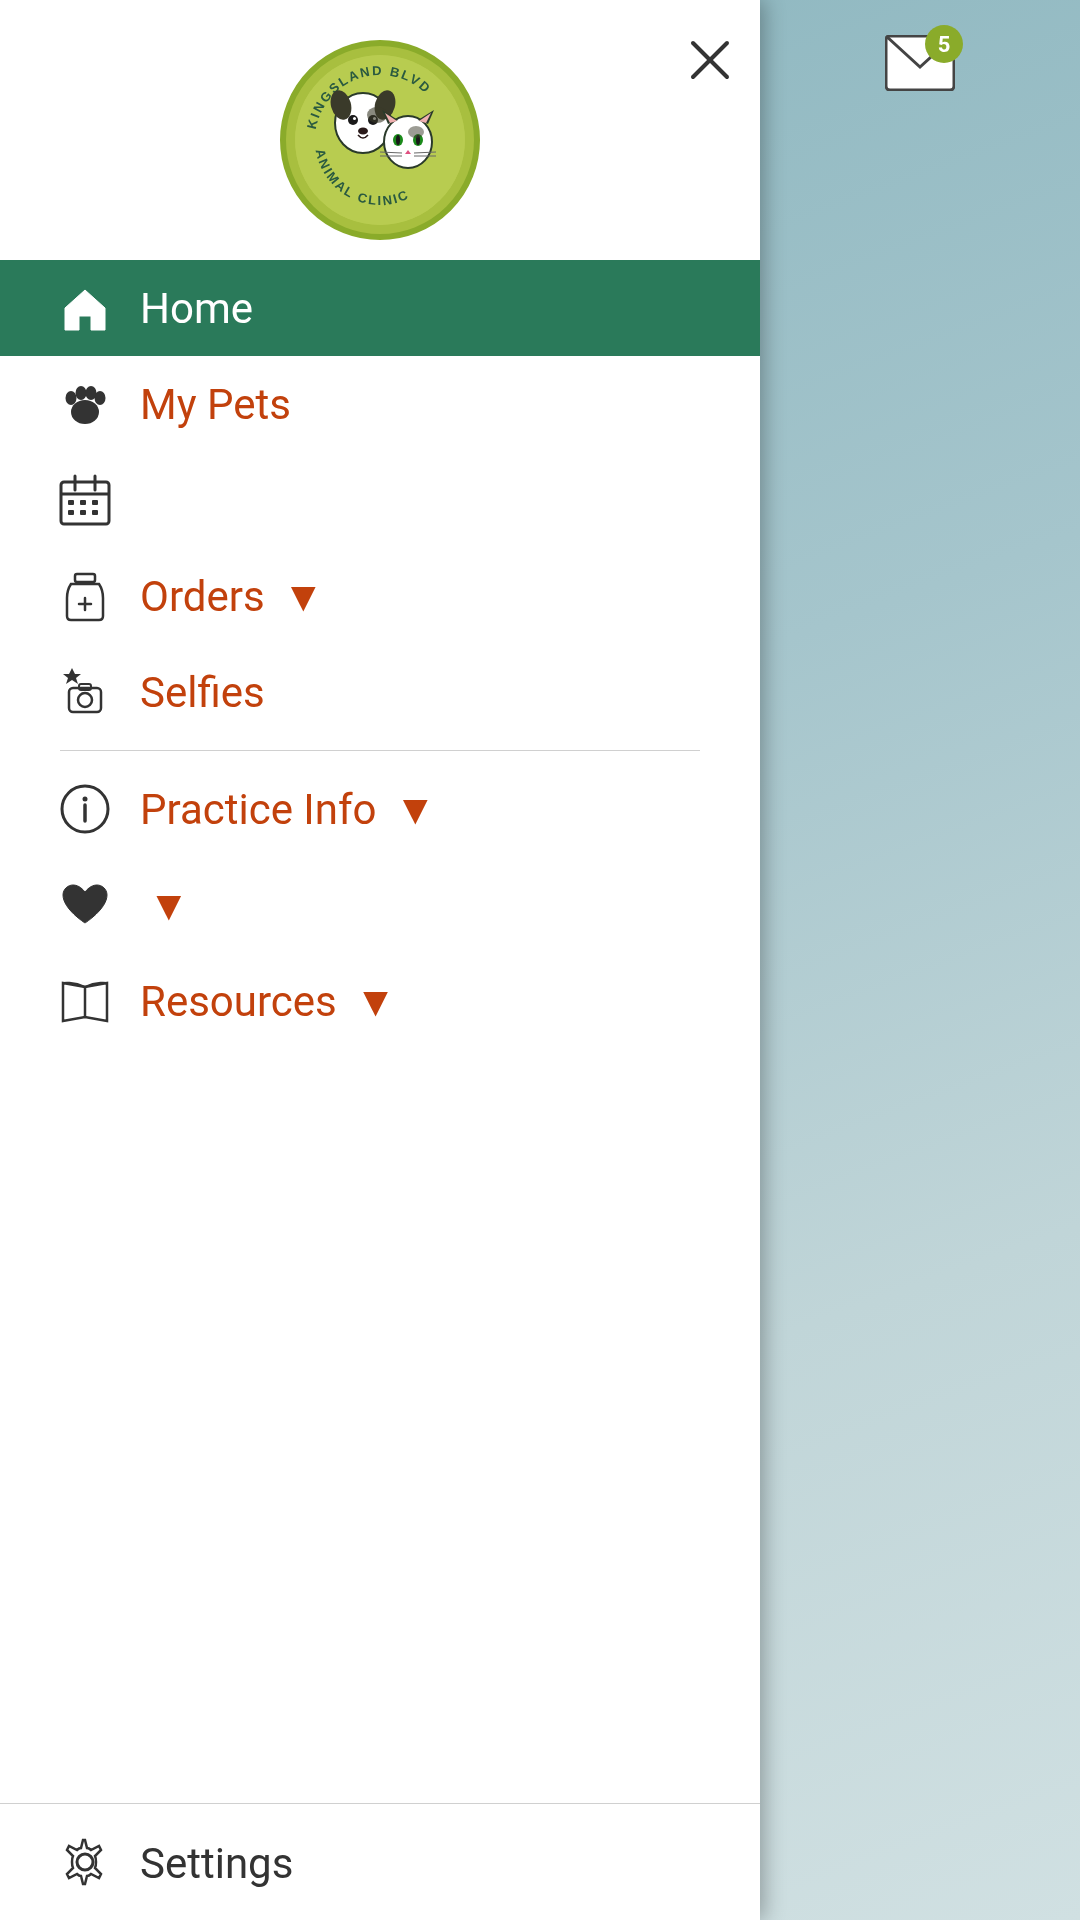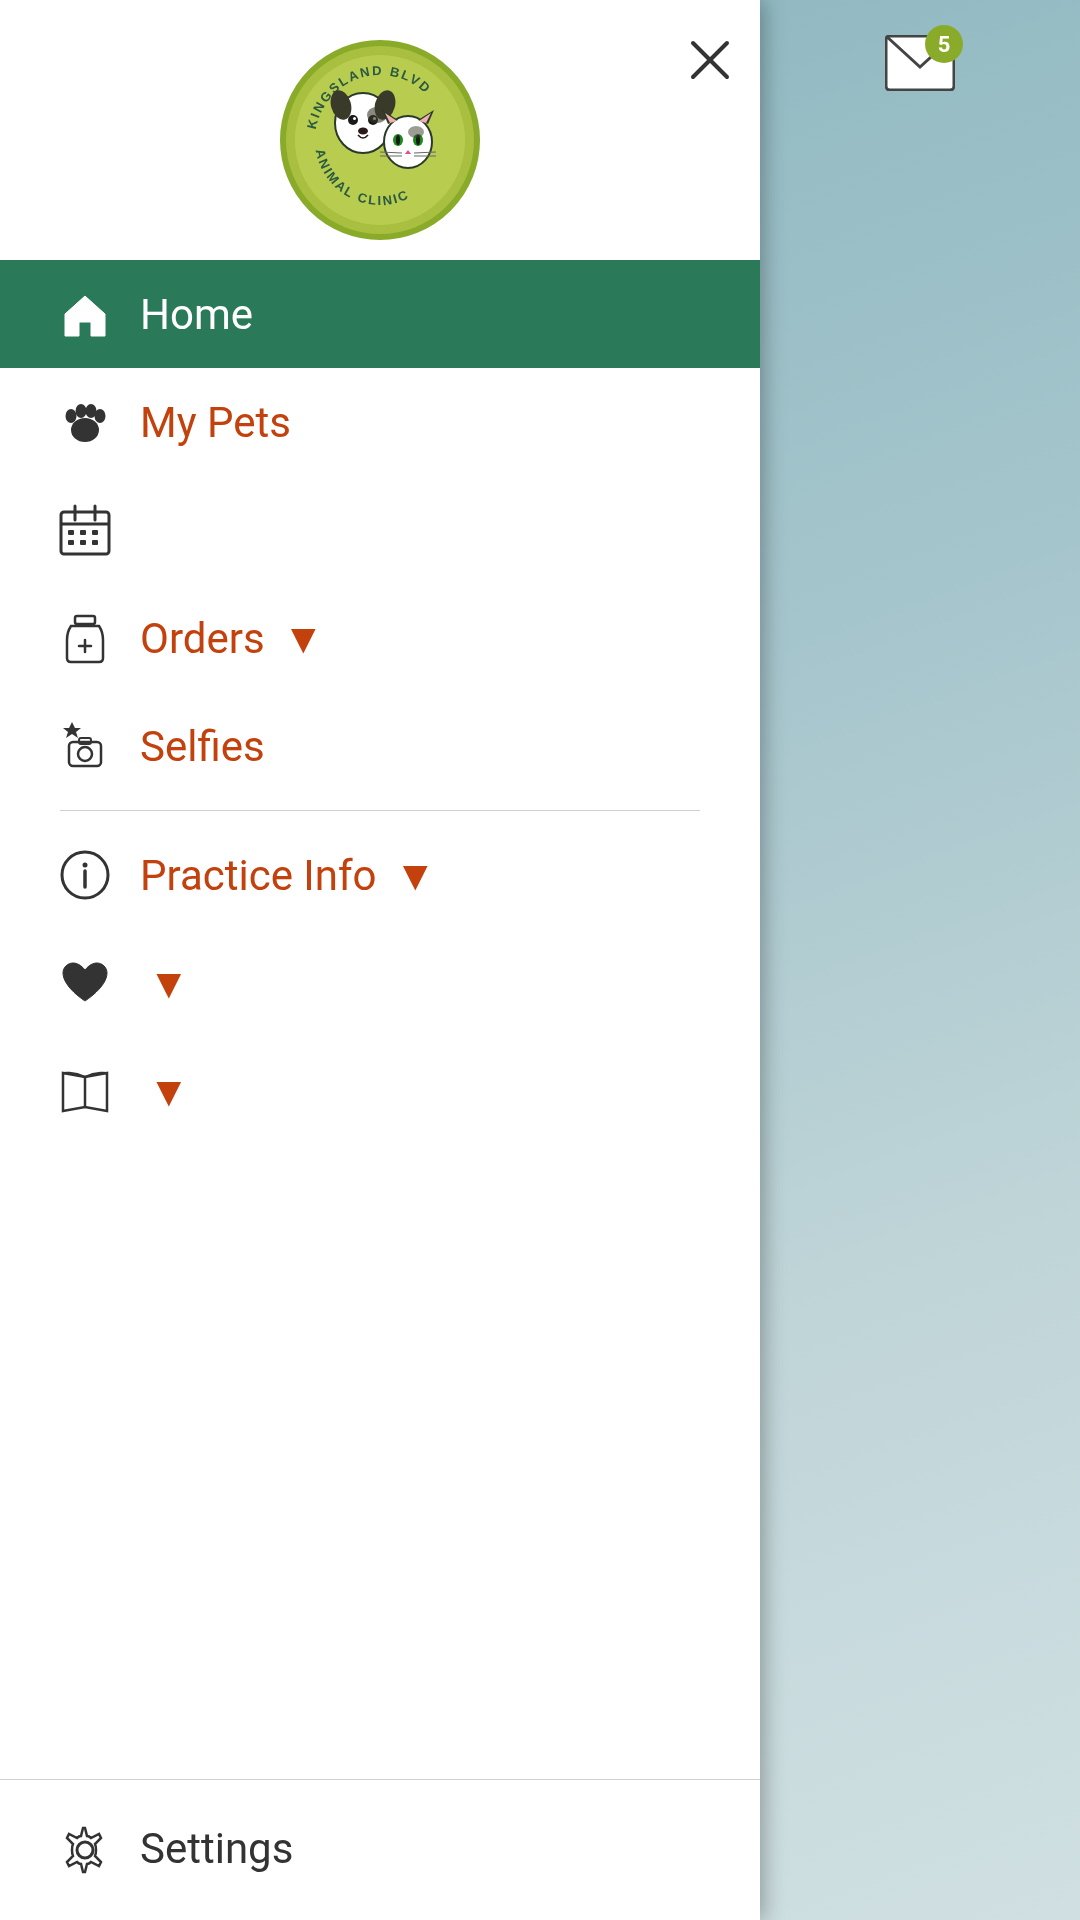--- a/index.html
+++ b/index.html
@@ -93,21 +93,21 @@
     
     .nav-list {
       flex: 1;
       overflow-y: auto;
       padding: 0;
     }
 
     .nav-item {
       display: flex;
       align-items: center;
-      padding: 28px 50px;
+      padding: 22px 50px;
       cursor: pointer;
       border: none;
       background: transparent;
       width: 100%;
       text-align: right;
     }
 
     .nav-item.active {
       background: #2a7a5a;
     }
@@ -154,23 +154,23 @@
 
     .divider {
       border: none;
       border-top: 1px solid #d0d0d0;
       margin: 10px 60px;
     }
 
     
     .settings-footer {
       border-top: 1px solid #d0d0d0;
-      padding: 44px 50px;
-      display: flex;
-      align-items: flex-start;
+      padding: 32px 50px;
+      display: flex;
+      align-items: flex-end;
       cursor: pointer;
       background: #ffffff;
     }
 
     .settings-label {
       font-size: 42px;
       color: #333333;
       margin-left: 20px;
     }
 
@@ -415,20 +415,21 @@
       <div class="nav-icon">
         <svg viewBox="0 0 52 52" fill="none" xmlns="http://www.w3.org/2000/svg">
 
           <path d="M4 8 L4 46 L26 42 L48 46 L48 8 L26 12 Z" stroke="#333" stroke-width="2.5" fill="none"></path>
           <line x1="26" y1="12" x2="26" y2="42" stroke="#333" stroke-width="2.5"></line>
           <path d="M4 8 C4 8 14 6 26 12" stroke="#333" stroke-width="2" fill="none"></path>
           <path d="M48 8 C48 8 38 6 26 12" stroke="#333" stroke-width="2" fill="none"></path>
         </svg>
       </div>
       <span class="nav-label">
+        <span>Resources</span>
         <span class="chevron">▼</span>
       </span>
     </div>
 
   </div>
 
   <div class="settings-footer">
     <div class="nav-icon">
       <svg viewBox="0 0 52 52" fill="none" xmlns="http://www.w3.org/2000/svg">
         <circle cx="26" cy="26" r="8" stroke="#333" stroke-width="3" fill="none"></circle>

